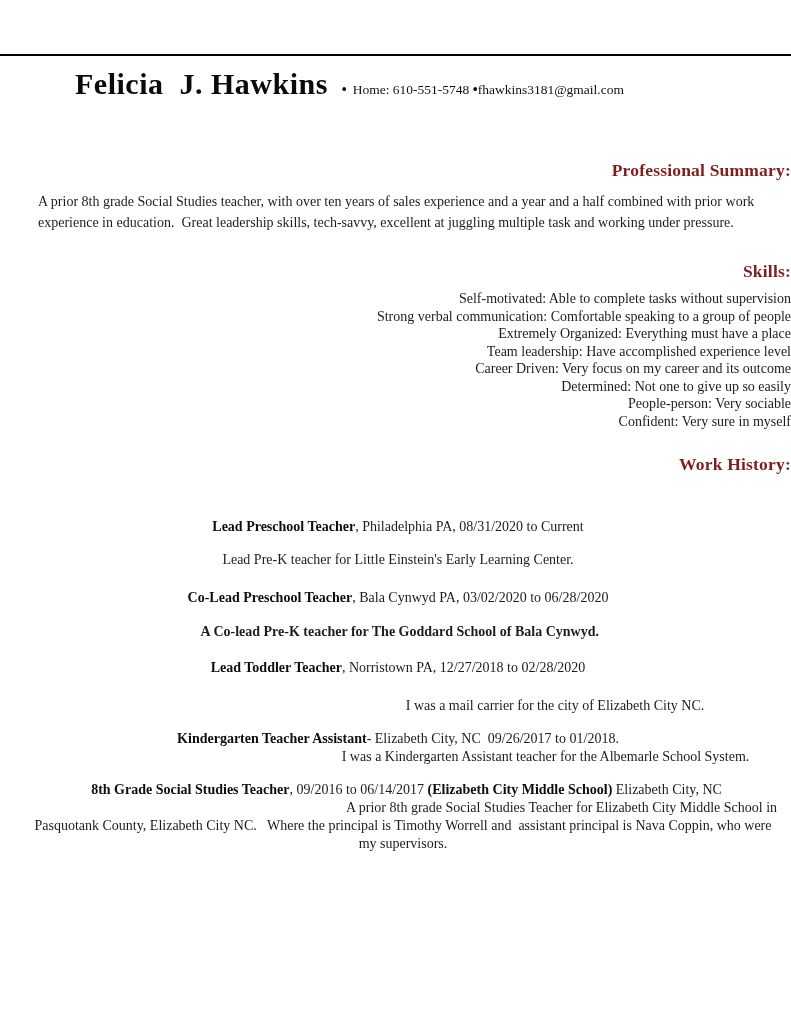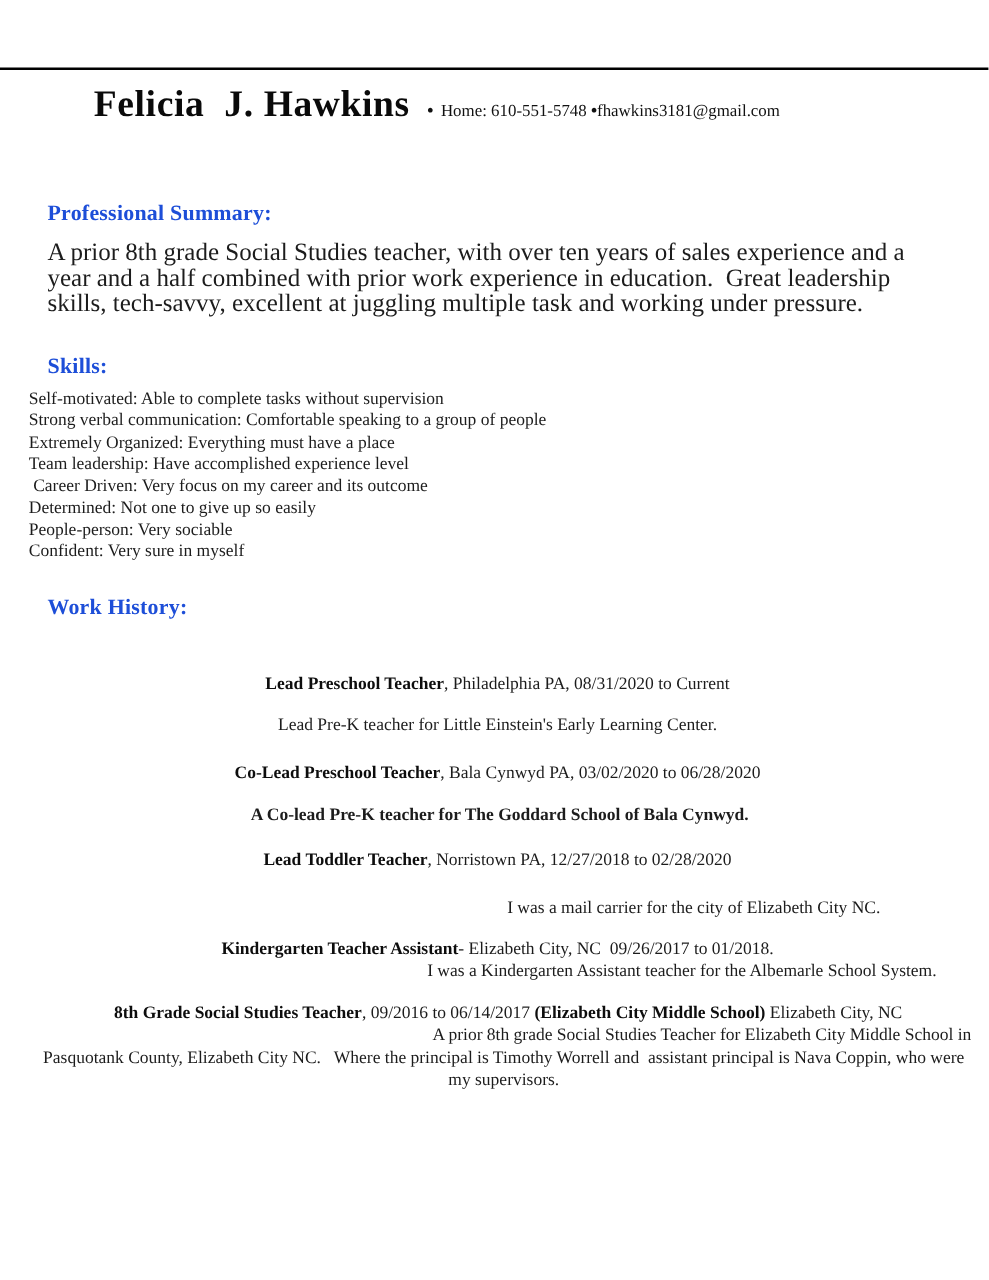--- a/index.html
+++ b/index.html
@@ -25,35 +25,35 @@
     letter-spacing:0.5px; line-height:40px;
   }
   .contact {
     font-size:13.5px; color:#111111; margin-left:14px;
     display:flex; align-items:baseline; white-space:pre;
   }
   .bullet { font-size:14px; font-weight:bold; margin:0 6px 0 0; }
   .bullet.tight { margin:0; }
   .section-title {
     margin:0 0 0 38px;
-    font-size:17.5px; font-weight:bold; color:#1d4ed8;
-    line-height:24px; letter-spacing:0.2px;
+    font-size:17.5px; font-weight:bold; color:#7f1d1d;
+    line-height:24px; letter-spacing:0.2px;text-align:right;
   }
   .mt-summary { margin-top:54px; }
   .mt-skills  { margin-top:26px; }
   .mt-work    { margin-top:22px; }
   .summary-body {
     margin:10px 34px 0 38px;
     width:722px;
-    font-size:20px; line-height:20.5px;
+    font-size:14px; line-height:20.5px;
     white-space:pre-wrap;
   }
   .skills-list { margin:7px 0 0 23px; padding:0; list-style:none; }
   .skills-list li {
-    font-size:14px; line-height:17.5px; white-space:pre-wrap;
+    font-size:14px; line-height:17.5px; white-space:pre-wrap;text-align:right;
   }
   .job { margin-left:23px; margin-right:18px;text-align:center; }
   .job p { margin:0; font-size:14px; line-height:18px; white-space:pre-wrap; }
   .j1 { margin-top:42px; }
   .j2 { margin-top:20px; }
   .j3 { margin-top:18px; }
   .j4 { margin-top:20px; }
   .j5 { margin-top:15px; }
   .j6 { margin-top:15px; margin-right:8px; }
   .desc-gap { margin-top:15px !important; }

